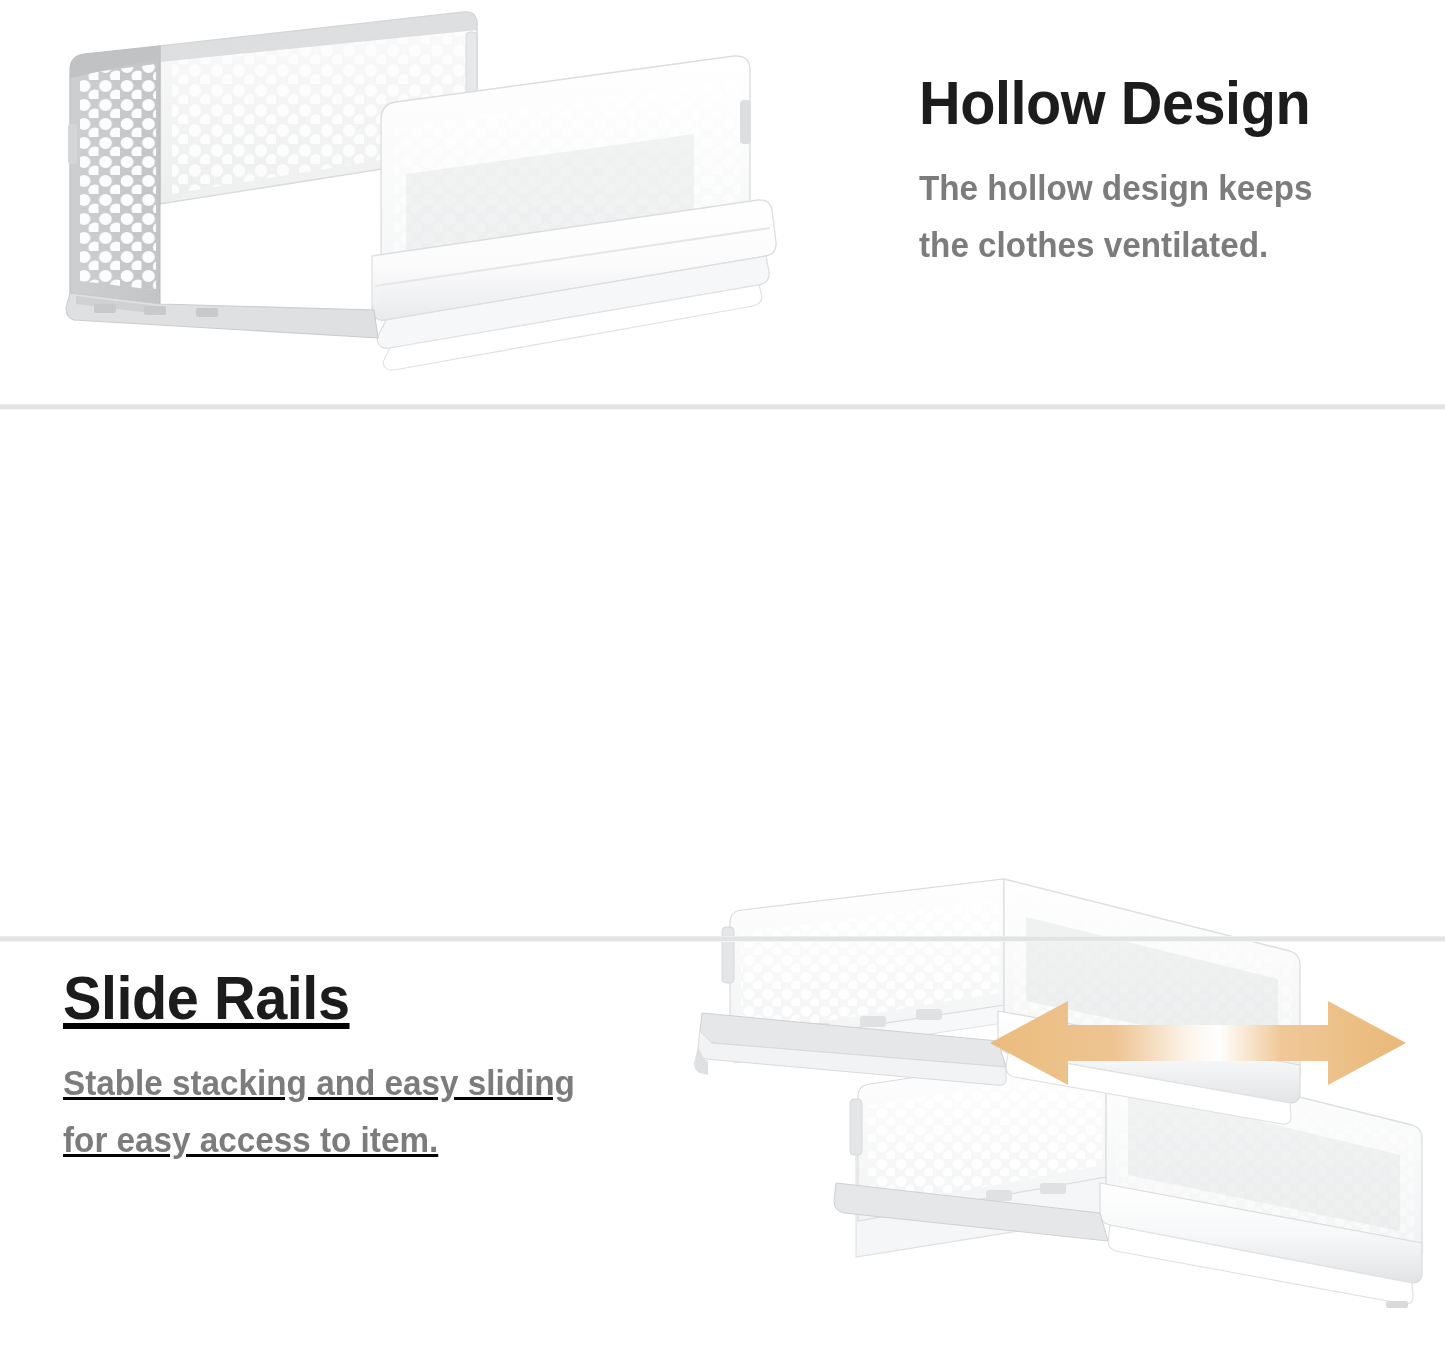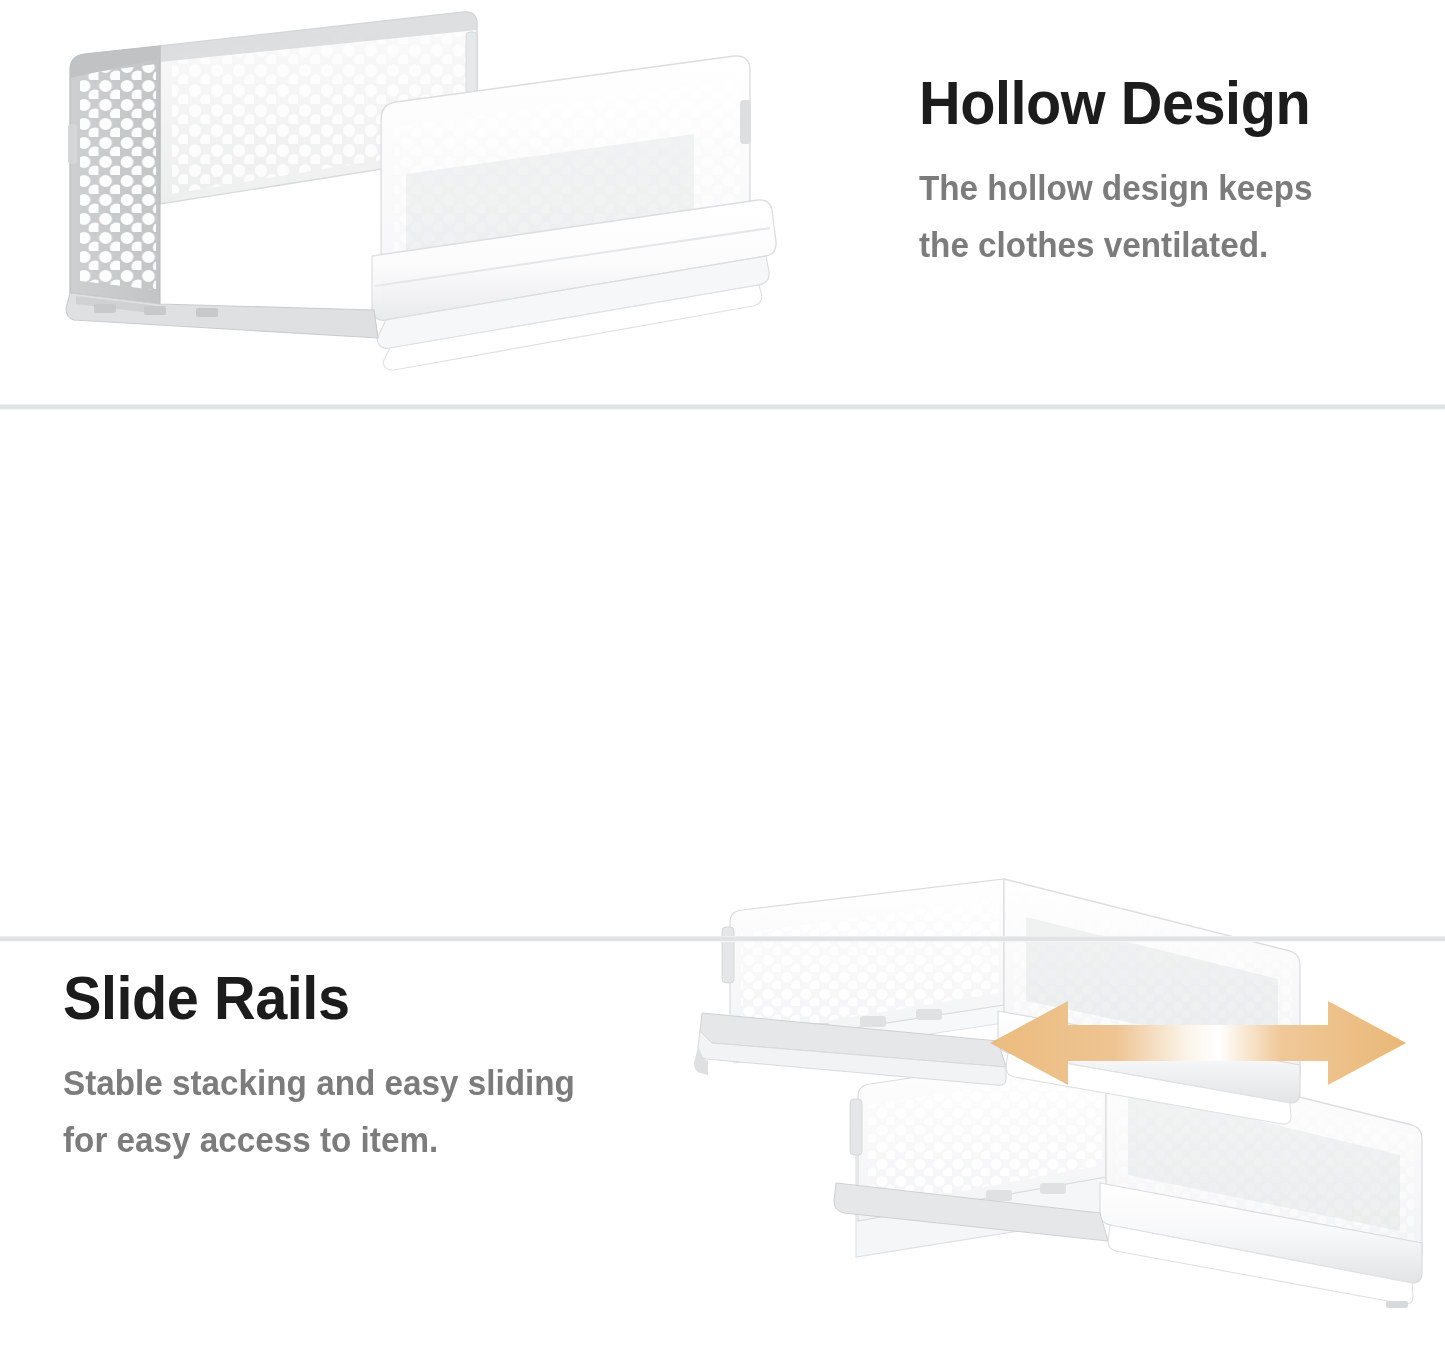--- a/index.html
+++ b/index.html
@@ -53,21 +53,21 @@
     font-size:35px;
     font-weight:bold;
     color:#7c7c7c;
     line-height:1.62;
     transform:scaleX(0.95);
     transform-origin:left center;
   }
   .subtext .line { display:block; white-space:nowrap; }
 
   #text-1 { left:903px;  top:72px;   width:520px; }
-  #text-2 { left:47px;   top:554px;  width:660px; }
+  #text-2 { left:47px;   top:554px;  width:660px;text-decoration:underline; }
 
   
   .illus { position:absolute; }
   #illus-1 { left:18px;  top:4px;    width:790px;  height:400px; }
   #illus-2 { left:670px; top:440px;  width:775px;  height:478px; }
 
   .illus svg { display:block; width:100%; height:100%; }
 </style>
 </head>
 <body>

